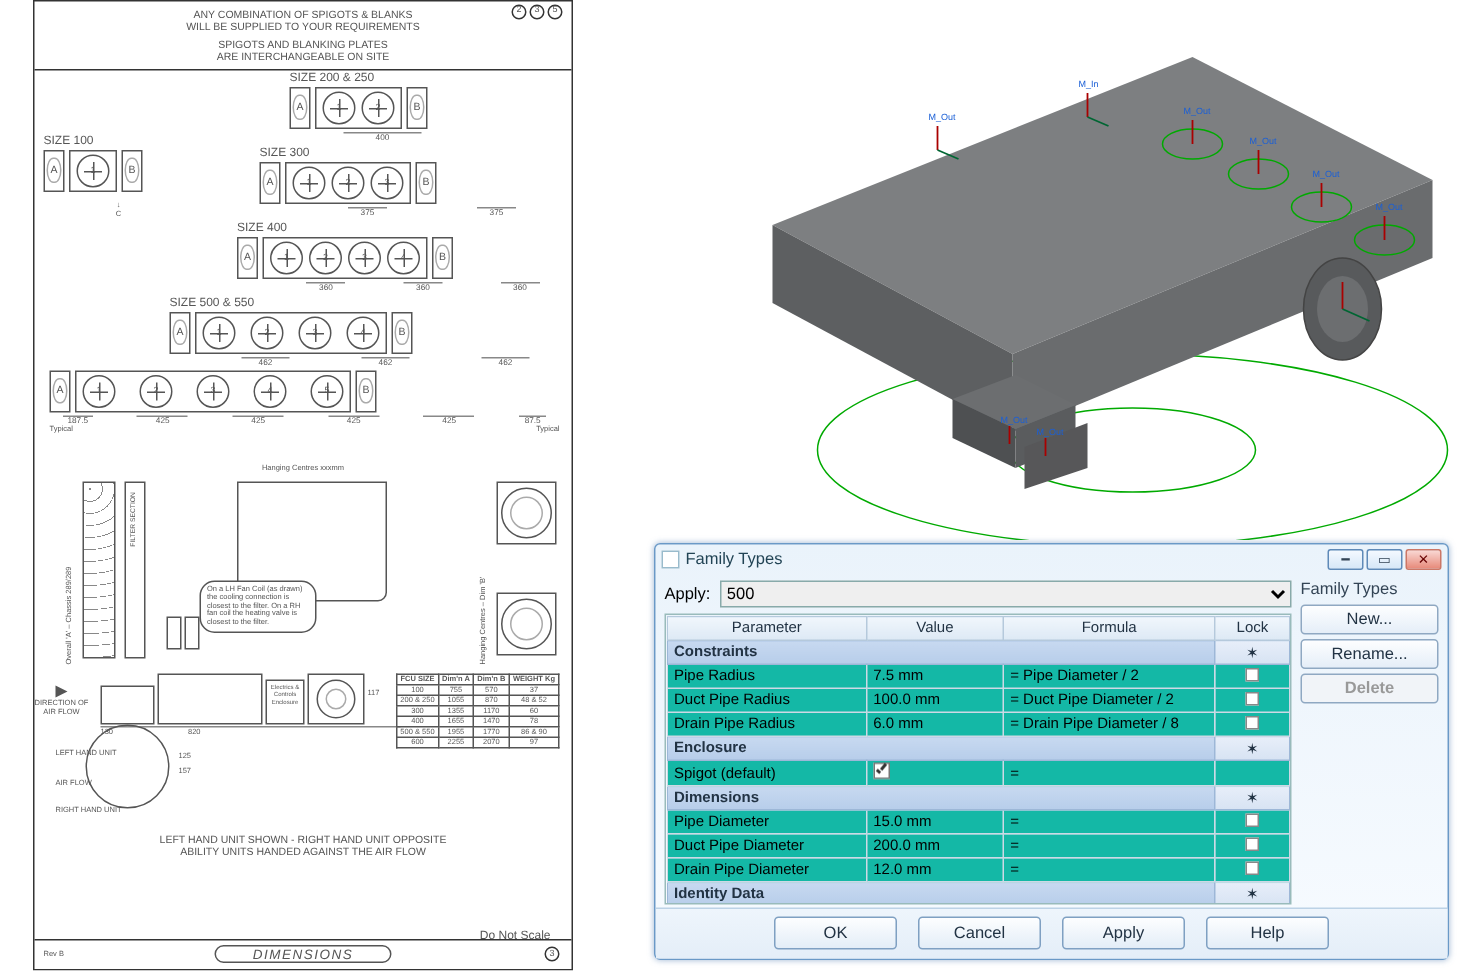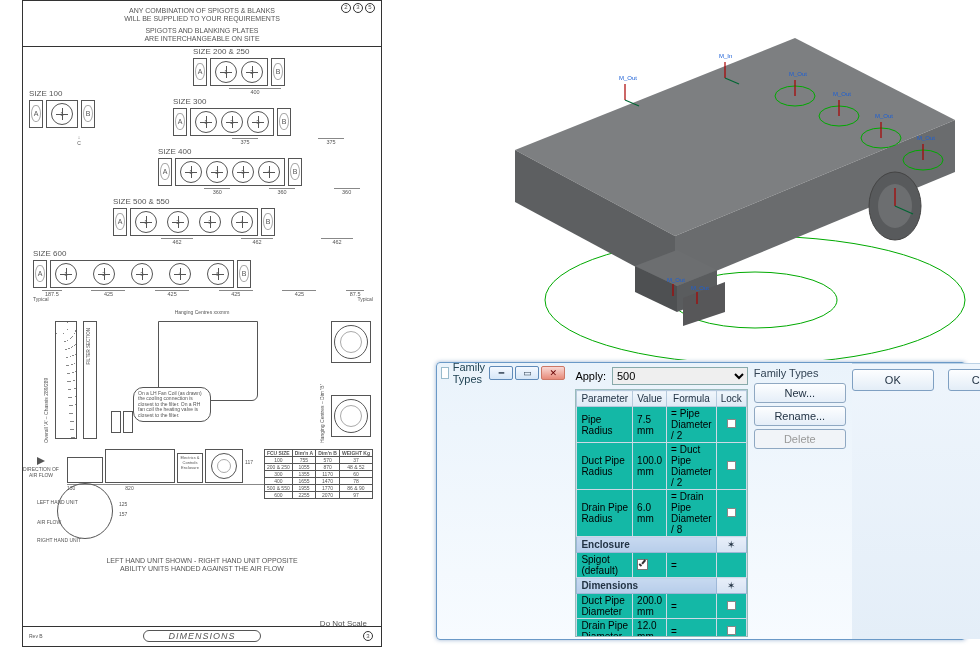--- a/index.html
+++ b/index.html
@@ -50,21 +50,21 @@
   .conn-line { stroke:#a00; stroke-width:1.2; }
   .conn-line2 { stroke:#063; stroke-width:1.2; }
   .ring { fill:none; stroke:#0a0; stroke-width:1; }
 
   
   .dialog {
     position:absolute; left:436px; top:362px; width:530px; height:278px;
     background: linear-gradient(#eaf3fb,#f7fbff);
     border:1px solid #6a99c7; border-radius:4px;
     box-shadow: 0 0 4px rgba(90,130,180,.6);
-    display:flex; flex-direction:row;
+    display:flex; flex-direction:column;
   }
   .titlebar { display:flex; align-items:center; height:20px; padding:0 4px; font-size:11px; color:#245; }
   .title-icon { width:12px; height:12px; background:#fff; border:1px solid #9bc; margin-right:4px; }
   .win-btns { margin-left:auto; display:flex; gap:2px; }
   .win-btn { width:24px; height:14px; border:1px solid #5f8ab8; background:linear-gradient(#f4f9ff,#d6e7f7); border-radius:2px; font-size:9px; display:flex; align-items:center; justify-content:center; color:#345; cursor:default; }
   .win-btn.close { background:linear-gradient(#f9d8d4,#e78a7a); color:#600; border-color:#c76; }
 
   .dlg-body { flex:1; padding:4px 6px 2px; display:flex; gap:6px; min-height:0; }
   .dlg-main { flex:1; display:flex; flex-direction:column; min-width:0; }
   .name-row { display:flex; align-items:center; gap:6px; font-size:11px; margin-bottom:4px; }
@@ -76,21 +76,21 @@
   table.param td { border:1px solid #cdd9e5; padding:1px 4px; height:16px; background:#14b8a6; }
   tr.cat td { background:linear-gradient(#c7d9f0,#b7cdea); font-weight:bold; color:#234; border:1px solid #9db7d7; }
   tr.cat td.catbtn { width:14px; text-align:center; background:linear-gradient(#e7eef9,#d7e3f3); font-weight:normal; }
   td.lockcell { text-align:center; }
   .lockbox { display:inline-block; width:9px; height:9px; border:1px solid #888; background:#fff; }
 
   .side-col { width:92px; display:flex; flex-direction:column; gap:10px; font-size:11px; }
   .side-group { display:flex; flex-direction:column; gap:3px; }
   .side-group .grp-label { color:#345; margin-bottom:1px; }
   .side-btn { height:20px; border:1px solid #8fa8c2; background:linear-gradient(#fdfeff,#e5eef8); border-radius:3px; font-size:11px; color:#234; cursor:default; }
-  .side-btn:disabled { color:#999; background:#f1f4f8; }
+  .side-btn:disabled { color:#999; background:#f1f4f8;font-weight:bold; }
 
   .dlg-footer { display:flex; gap:14px; justify-content:center; padding:5px 0 6px; border-top:1px solid #bcd2e6; background:linear-gradient(#eef5fc,#e4eef8); }
   .dlg-footer button { width:82px; height:22px; border:1px solid #7fa0c2; background:linear-gradient(#fdfeff,#e3edf7); border-radius:3px; font-size:11px; color:#234; cursor:default; }
 
   .chk { display:inline-block; width:11px; height:11px; border:1px solid #777; background:#fff; position:relative; }
   .chk.checked::after { content:""; position:absolute; left:1px; top:4px; width:3px; height:1.5px; background:#333; transform:rotate(40deg); }
   .chk.checked::before { content:""; position:absolute; left:3px; top:1px; width:5px; height:1.5px; background:#333; transform:rotate(-50deg); }
 </style>
 </head>
 <body>
@@ -185,21 +185,20 @@
         <div class="endcap">B</div>
       </div>
       <div style="display:flex;margin-left:28px;gap:8px">
         <div class="dim-under" style="width:32px">462</div>
         <div class="dim-under" style="width:32px">462</div>
         <div class="dim-under" style="width:32px">462</div>
       </div>
     </div>
 
     <div style="position:absolute; left:10px; top:200px; width:340px;">
-      <div class="size-label">SIZE 600</div>
       <div class="unit-row">
         <div class="endcap">A</div>
         <div class="ports" style="gap:16px">
           <div class="port">1</div>
           <div class="port">2</div>
           <div class="port">3</div>
           <div class="port">4</div>
           <div class="port">5</div>
         </div>
         <div class="endcap">B</div>
@@ -427,20 +426,24 @@
           <thead>
             <tr>
               <th style="width:32%">Parameter</th>
               <th style="width:22%">Value</th>
               <th style="width:34%">Formula</th>
               <th style="width:12%">Lock</th>
             </tr>
           </thead>
           <tbody>
 
+            <tr class="cat">
+              <td colspan="3">Constraints</td>
+              <td class="catbtn">✶</td>
+            </tr>
             <tr>
               <td>Pipe Radius</td>
               <td>7.5 mm</td>
               <td>= Pipe Diameter / 2</td>
               <td class="lockcell"><span class="lockbox"></span></td>
             </tr>
             <tr>
               <td>Duct Pipe Radius</td>
               <td>100.0 mm</td>
               <td>= Duct Pipe Diameter / 2</td>
@@ -460,20 +463,26 @@
             <tr>
               <td>Spigot (default)</td>
               <td><span class="chk checked"></span></td>
               <td>=</td>
               <td class="lockcell"></td>
             </tr>
 
             <tr class="cat">
               <td colspan="3">Dimensions</td>
               <td class="catbtn">✶</td>
+            </tr>
+            <tr>
+              <td>Pipe Diameter</td>
+              <td>15.0 mm</td>
+              <td>=</td>
+              <td class="lockcell"><span class="lockbox"></span></td>
             </tr>
             <tr>
               <td>Duct Pipe Diameter</td>
               <td>200.0 mm</td>
               <td>=</td>
               <td class="lockcell"><span class="lockbox"></span></td>
             </tr>
             <tr>
               <td>Drain Pipe Diameter</td>
               <td>12.0 mm</td>

